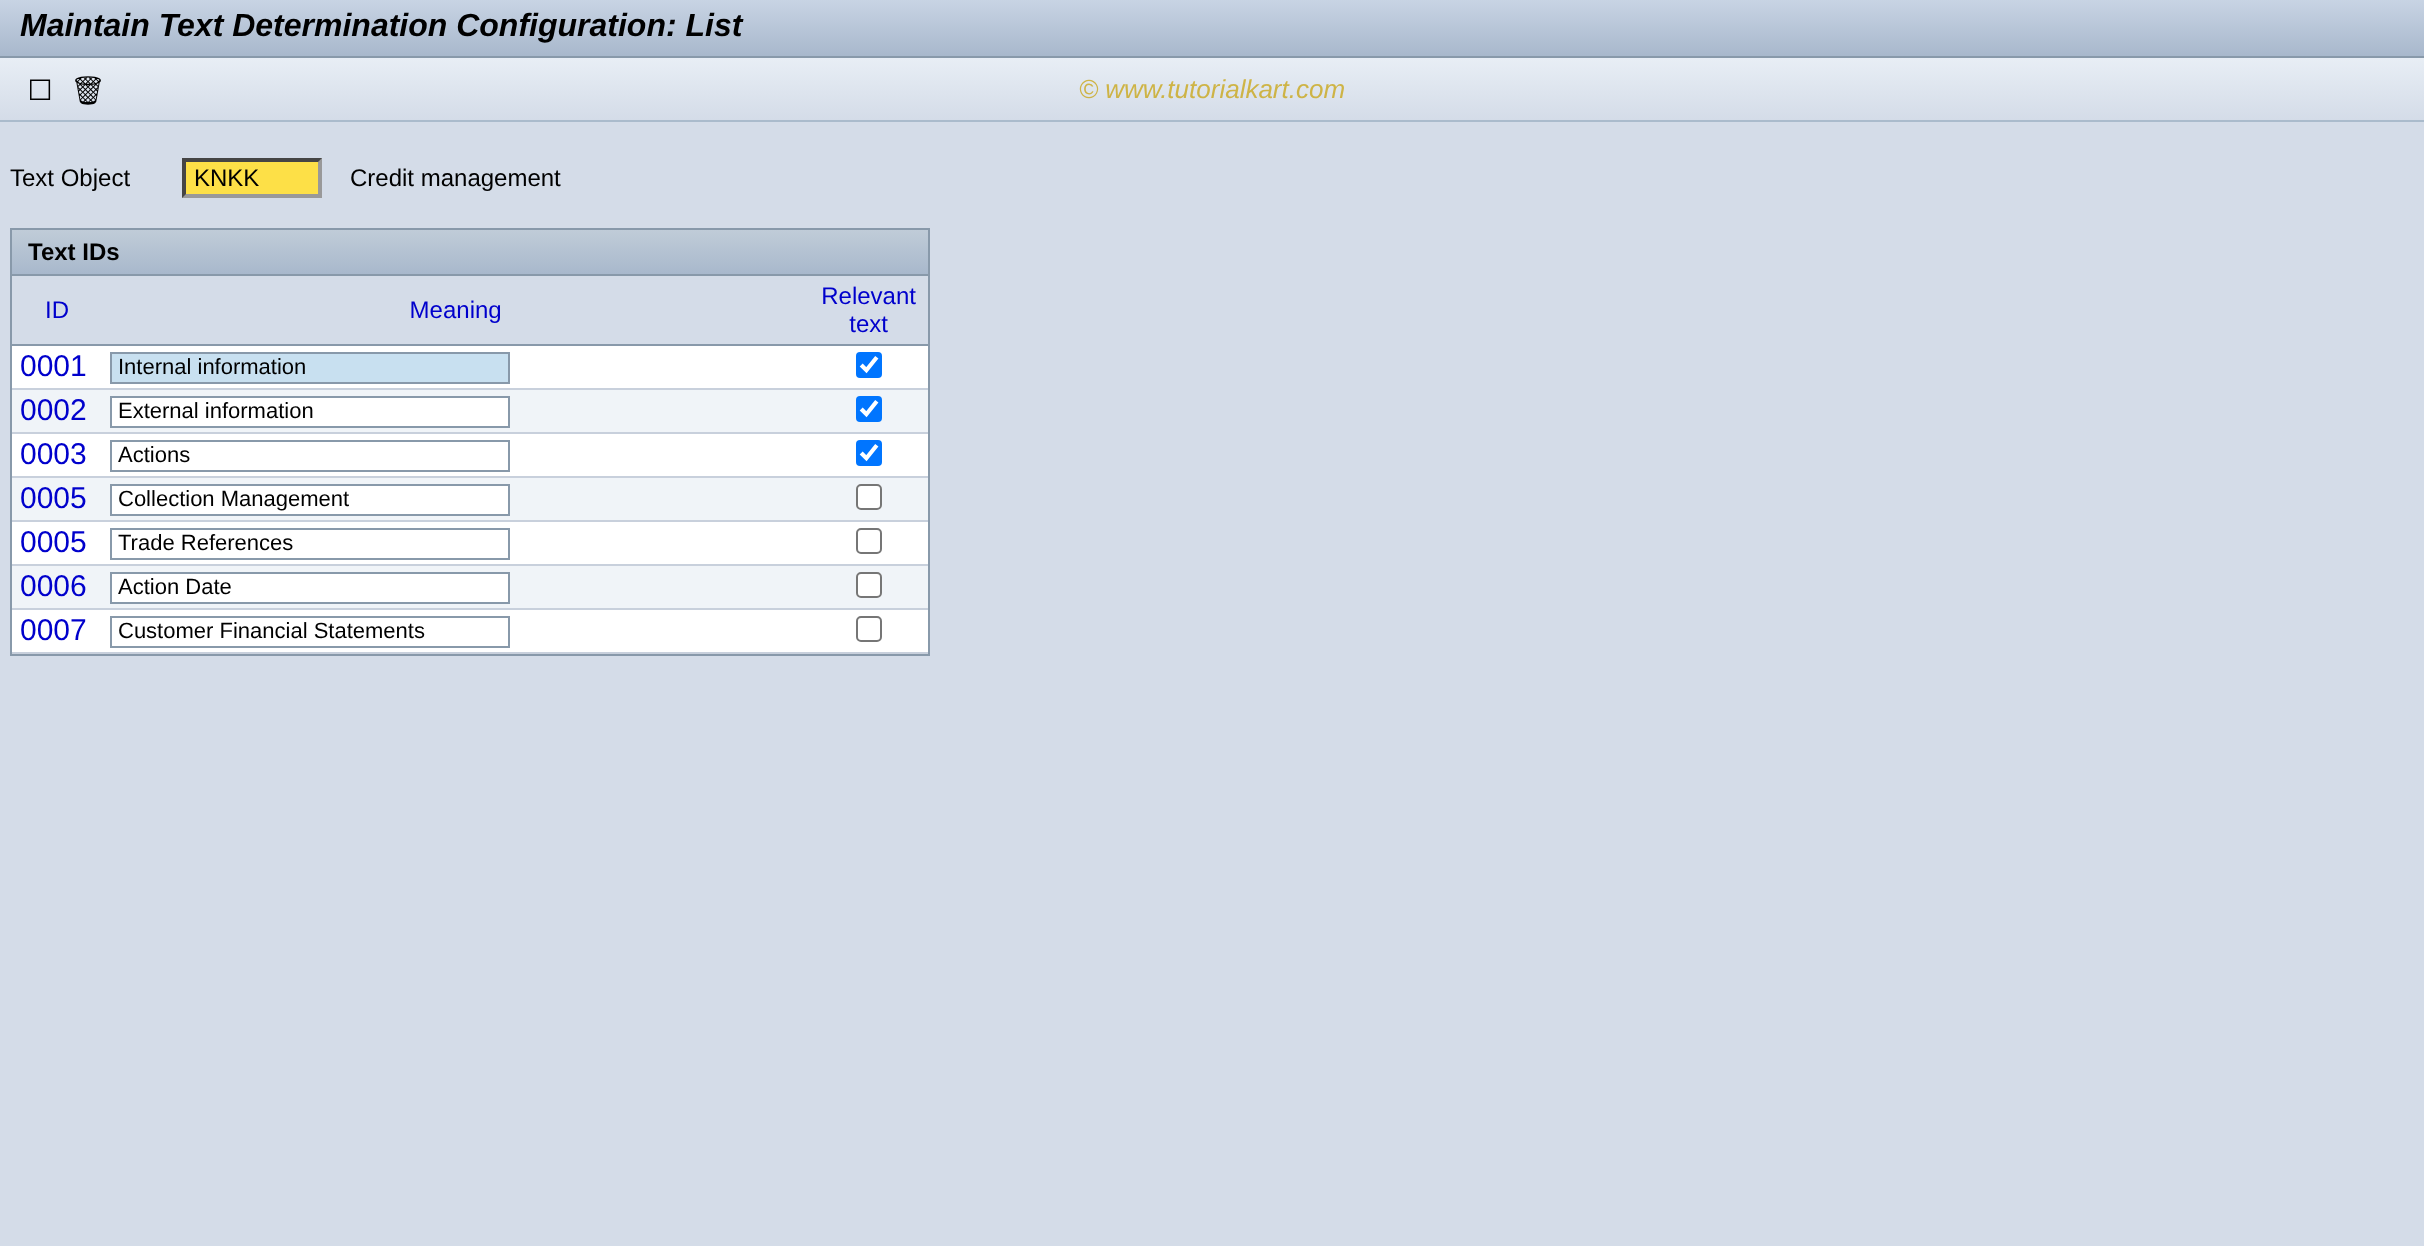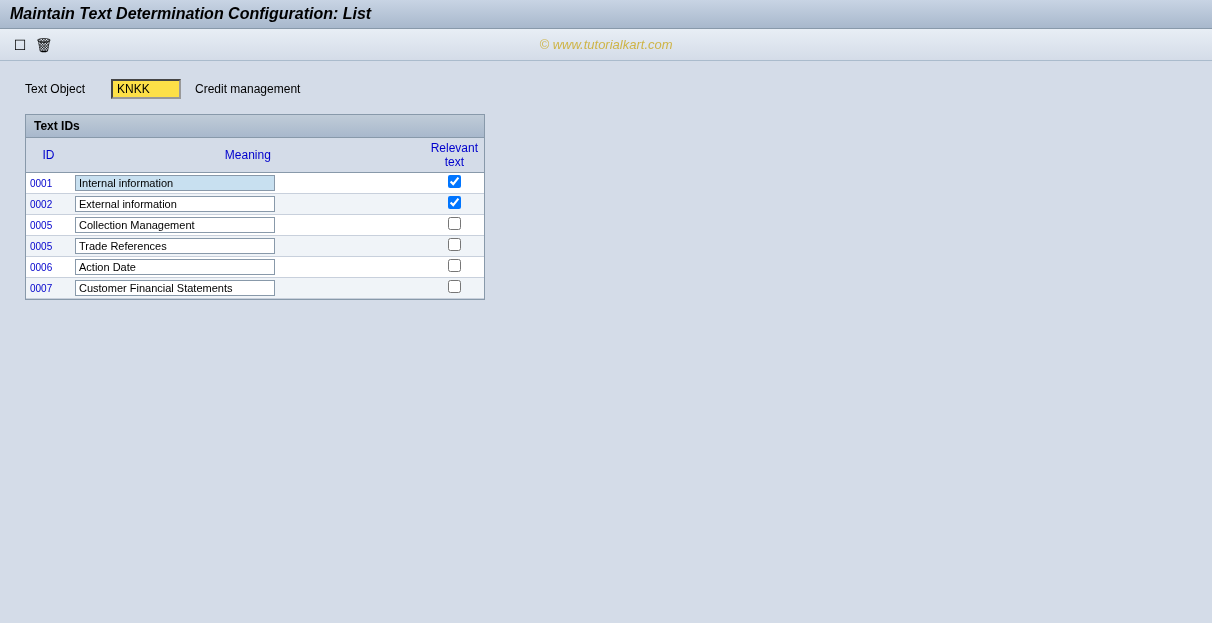--- a/index.html
+++ b/index.html
@@ -40,21 +40,21 @@
       position: absolute;
       left: 50%;
       transform: translateX(-50%);
       color: #c8a000;
       font-size: 13px;
       font-style: italic;
       opacity: 0.7;
       pointer-events: none;
     }
     .content-area {
-      padding: 10px 25px;
+      padding: 10px 5px;
     }
     .text-object-row {
       display: flex;
       align-items: center;
       margin: 8px 0 15px 0;
       gap: 6px;
     }
     .text-object-label {
       font-size: 12px;
       min-width: 80px;
@@ -105,21 +105,21 @@
     table tbody tr:nth-child(even) {
       background: #f0f4f8;
     }
     table tbody td {
       padding: 2px 4px;
       border-bottom: 1px solid #c8d0dc;
       vertical-align: middle;
     }
     .id-cell {
       color: #0000cc;
-      font-size: 10px;
+      font-size: 15px;
       width: 45px;
     }
     .meaning-cell input[type="text"] {
       border: 1px solid #8899aa;
       background: #fff;
       padding: 1px 3px;
       font-size: 11px;
       width: 200px;
       font-family: Arial, sans-serif;
     }
@@ -170,20 +170,25 @@
             <td class="id-cell">0001</td>
             <td class="meaning-cell"><input type="text" class="highlighted" value="Internal information" style=""></td>
             <td class="checkbox-cell"><input type="checkbox" checked="" style=""></td>
           </tr>
           <tr>
             <td class="id-cell">0002</td>
             <td class="meaning-cell"><input type="text" value="External information" style=""></td>
             <td class="checkbox-cell"><input type="checkbox" checked="" style=""></td>
           </tr>
           <tr>
+            <td class="id-cell">0003</td>
+            <td class="meaning-cell"><input type="text" value="Actions" style=""></td>
+            <td class="checkbox-cell"><input type="checkbox" checked="" style=""></td>
+          </tr>
+          <tr>
             <td class="id-cell">0005</td>
             <td class="meaning-cell"><input type="text" value="Collection Management" style=""></td>
             <td class="checkbox-cell"><input type="checkbox" style=""></td>
           </tr>
           <tr>
             <td class="id-cell">0005</td>
             <td class="meaning-cell"><input type="text" value="Trade References" style=""></td>
             <td class="checkbox-cell"><input type="checkbox" style=""></td>
           </tr>
           <tr>

